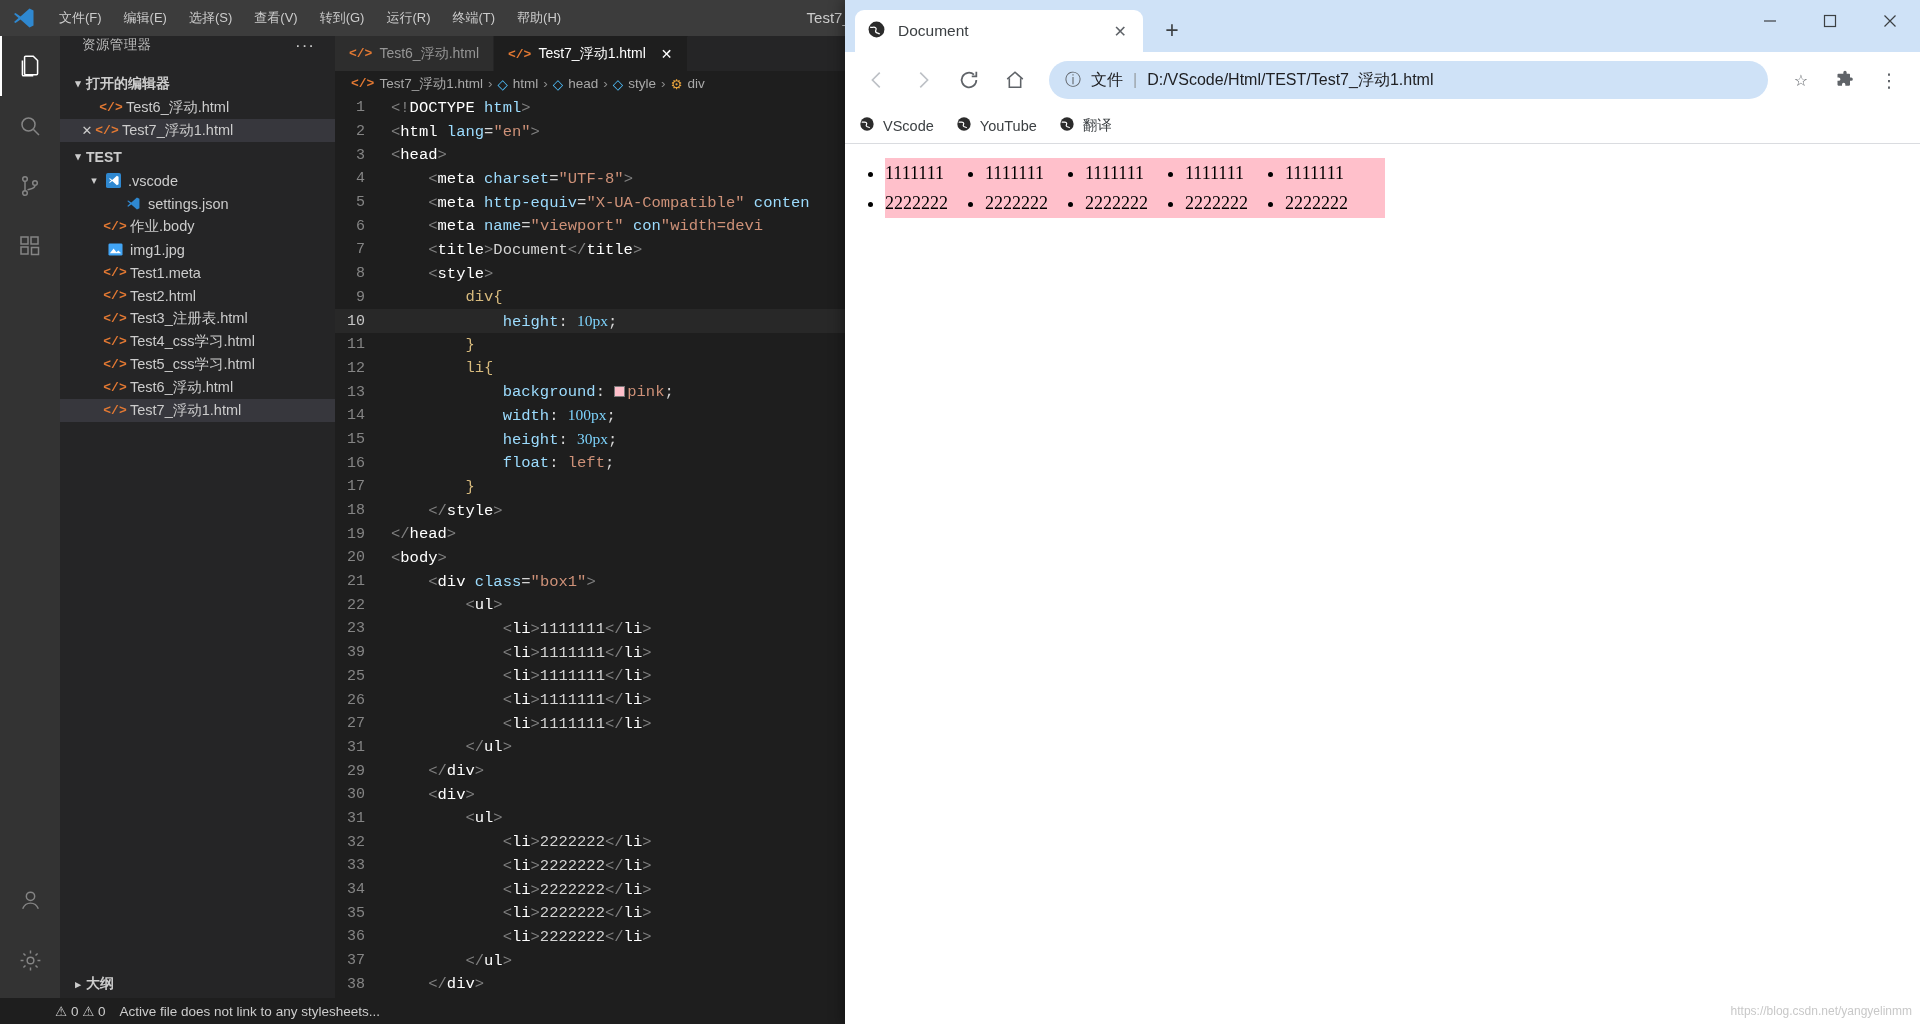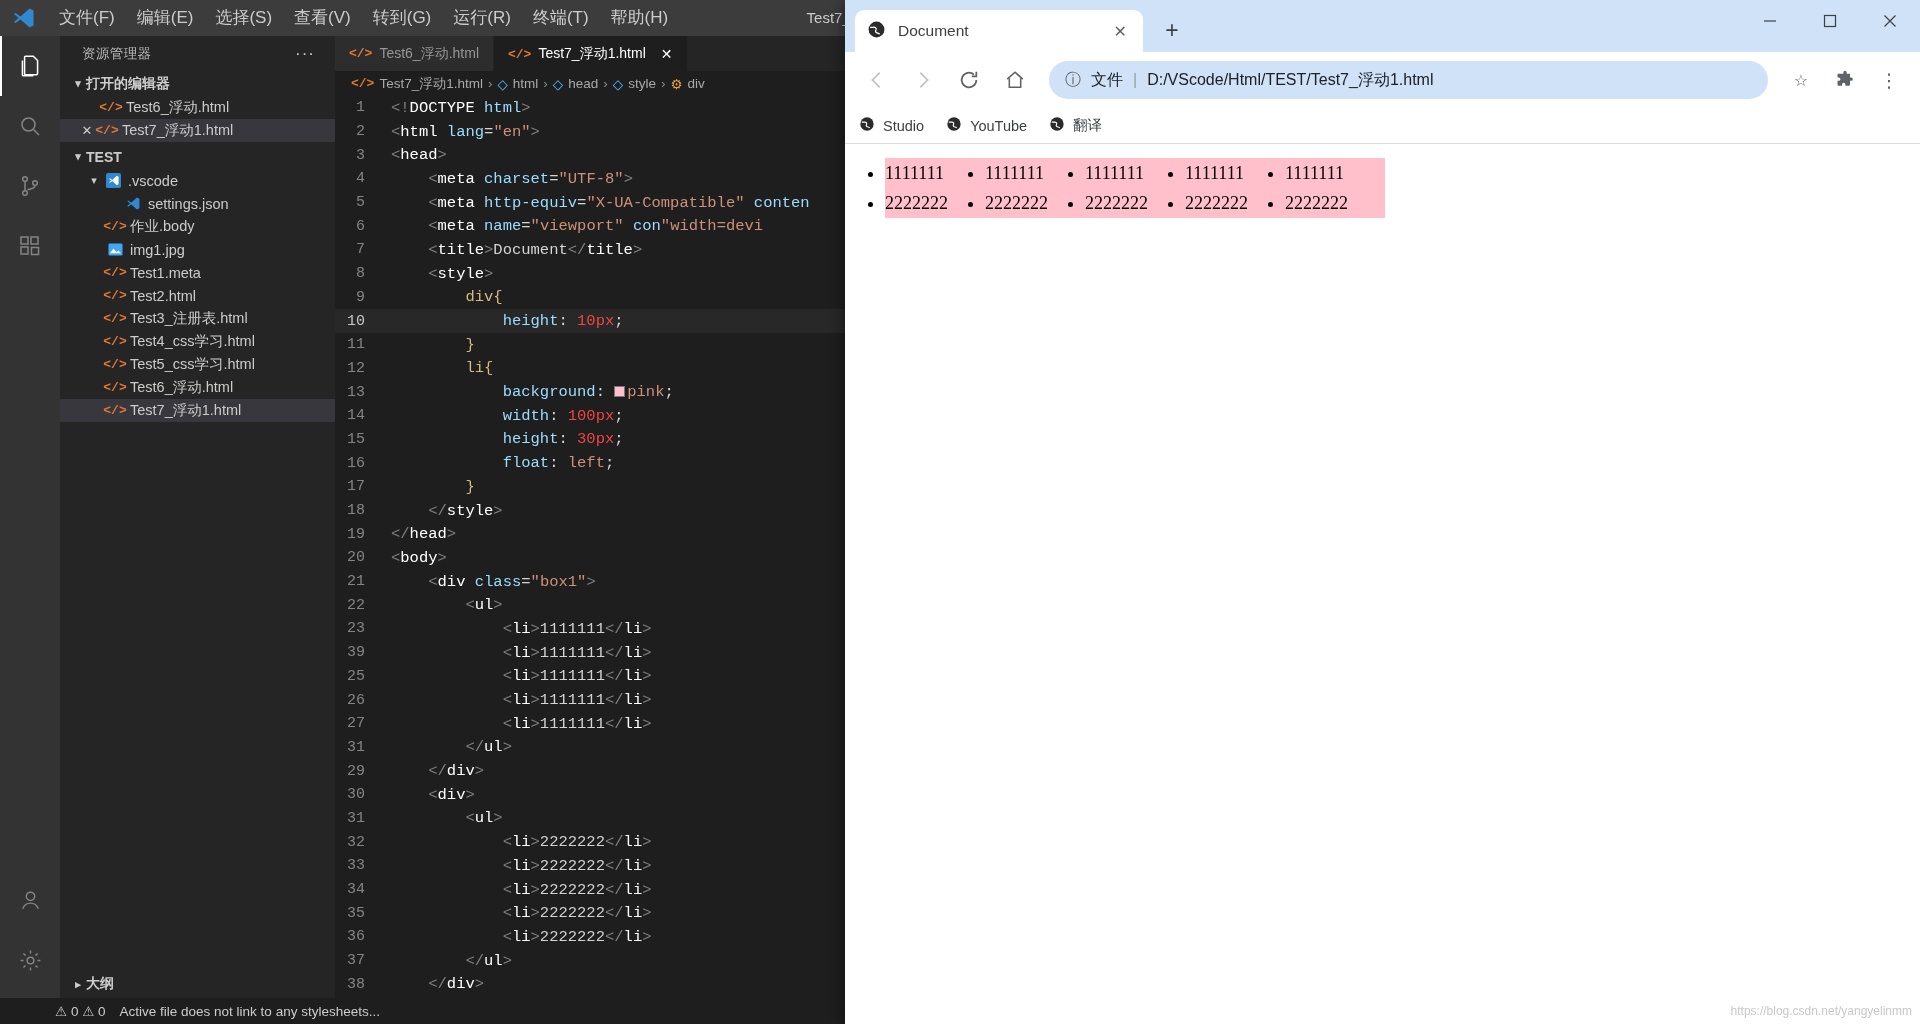--- a/index.html
+++ b/index.html
@@ -23,21 +23,21 @@
     font-size: 15px; color: #cccccc;
     position: relative;
   }
   .vs-logo {
     width: 48px; height: 36px;
     display: flex; align-items: center; justify-content: center;
   }
   .vs-menu { display: flex; align-items: center; height: 36px; }
   .vs-menu-item {
     padding: 0 11px; height: 36px; line-height: 36px;
-    font-size: 17px; color: #cccccc; white-space: nowrap;
+    font-size: 13px; color: #cccccc; white-space: nowrap;
   }
   .vs-title-center {
     position: absolute; left: 0; right: 0;
     text-align: center; font-size: 15px; color: #cccccc;
     pointer-events: none;
   }
   .vs-body { position: absolute; top: 36px; left: 0; right: 0; bottom: 26px; }
 
   .activity-bar {
     position: absolute; left: 0; top: 0; bottom: 0; width: 60px;
@@ -50,21 +50,21 @@
     color: #858585;
   }
   .act-icon.active { color: #ffffff; box-shadow: inset 2px 0 0 #ffffff; }
   .act-spacer { flex: 1; }
 
   .sidebar {
     position: absolute; left: 60px; top: 0; bottom: 0; width: 275px;
     background: #252526;
   }
   .sb-header {
-    height: 35px; display: flex; align-items: center;
+    height: 35px; display: flex; 
     justify-content: space-between;
     padding: 0 20px 0 22px;
     font-size: 13.5px; color: #bbbbbb; letter-spacing: .4px;
   }
   .sb-dots { color: #cccccc; font-size: 17px; letter-spacing: 1px; }
   .sb-section-title {
     height: 25px; display: flex; align-items: center;
     padding-left: 10px; font-size: 14px; font-weight: bold; color: #cccccc;
   }
   .twisty { width: 16px; display: inline-block; text-align: center; font-size: 11px; }
@@ -117,21 +117,21 @@
   }
   .code-line.cur .lnum { color: #c6c6c6; }
   .ctext { color: #d4d4d4; }
   .t-tag { color: #ffffff; }
   .t-bracket { color: #808080; }
   .t-attr { color: #9cdcfe; }
   .t-str { color: #ce9178; }
   .t-sel { color: #d7ba7d; }
   .t-prop { color: #9cdcfe; }
   .t-val { color: #ce9178; }
-  .t-num { color: #ef4444; }
+  .t-num { color: #7dd3fc; font-family: Liberation Serif, serif; }
   .t-brace { color: #d7ba7d; }
   .t-text { color: #d4d4d4; }
   .swatch {
     display: inline-block; width: 11px; height: 11px;
     background: #ffc0cb; border: 1px solid #777; vertical-align: -1px;
     margin-right: 2px;
   }
 
   .status-bar {
     position: absolute; left: 0; right: 0; bottom: 0; height: 26px;
@@ -556,21 +556,21 @@
   </div>
 
   <div class="ch-bookmarks">
     <div class="bm">
       <span>
         <svg width="16" height="16" viewBox="0 0 24 24">
             <circle cx="12" cy="12" r="10" fill="#2b2b2b"></circle>
             <path d="M4 9 c3 1 5 -1 7 1 c2 2 -1 3 0 5 c1 2 4 1 5 3" stroke="#ffffff" stroke-width="1.8" fill="none"></path>
           </svg>
       </span>
-      <span>Studio</span>
+      <span>VScode</span>
     </div>
     <div class="bm">
       <span>
         <svg width="16" height="16" viewBox="0 0 24 24">
             <circle cx="12" cy="12" r="10" fill="#2b2b2b"></circle>
             <path d="M4 9 c3 1 5 -1 7 1 c2 2 -1 3 0 5 c1 2 4 1 5 3" stroke="#ffffff" stroke-width="1.8" fill="none"></path>
           </svg>
       </span>
       <span>YouTube</span>
     </div>

